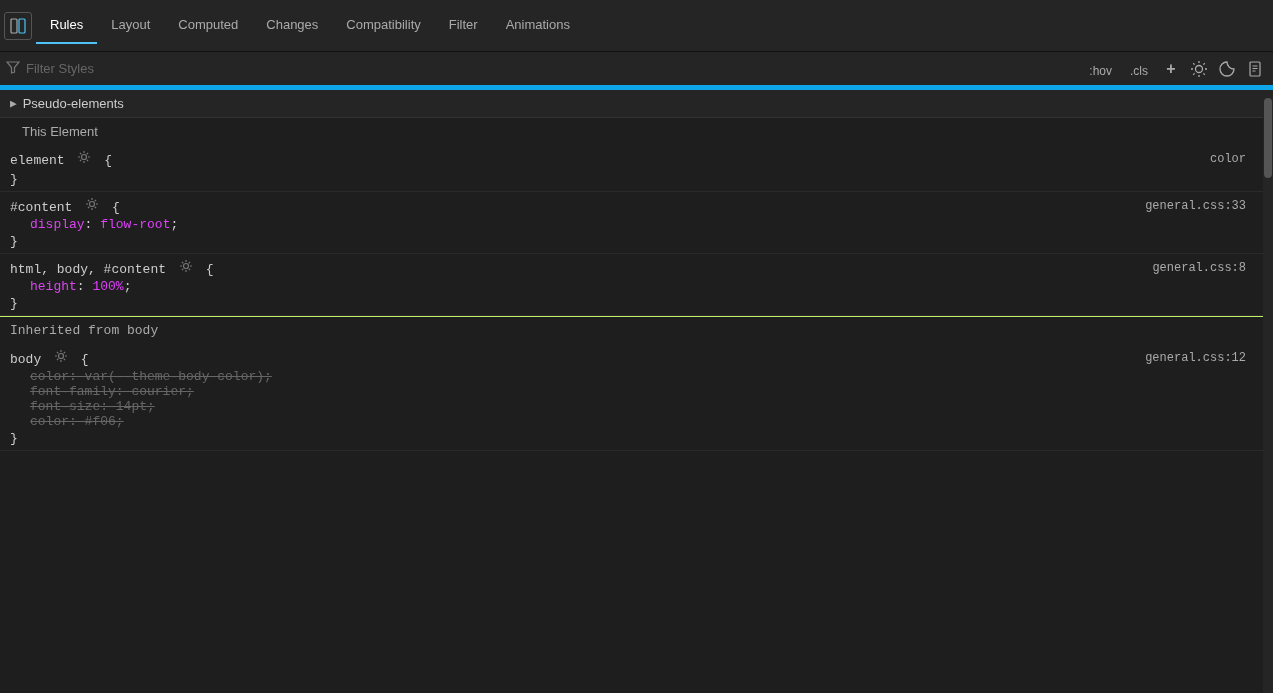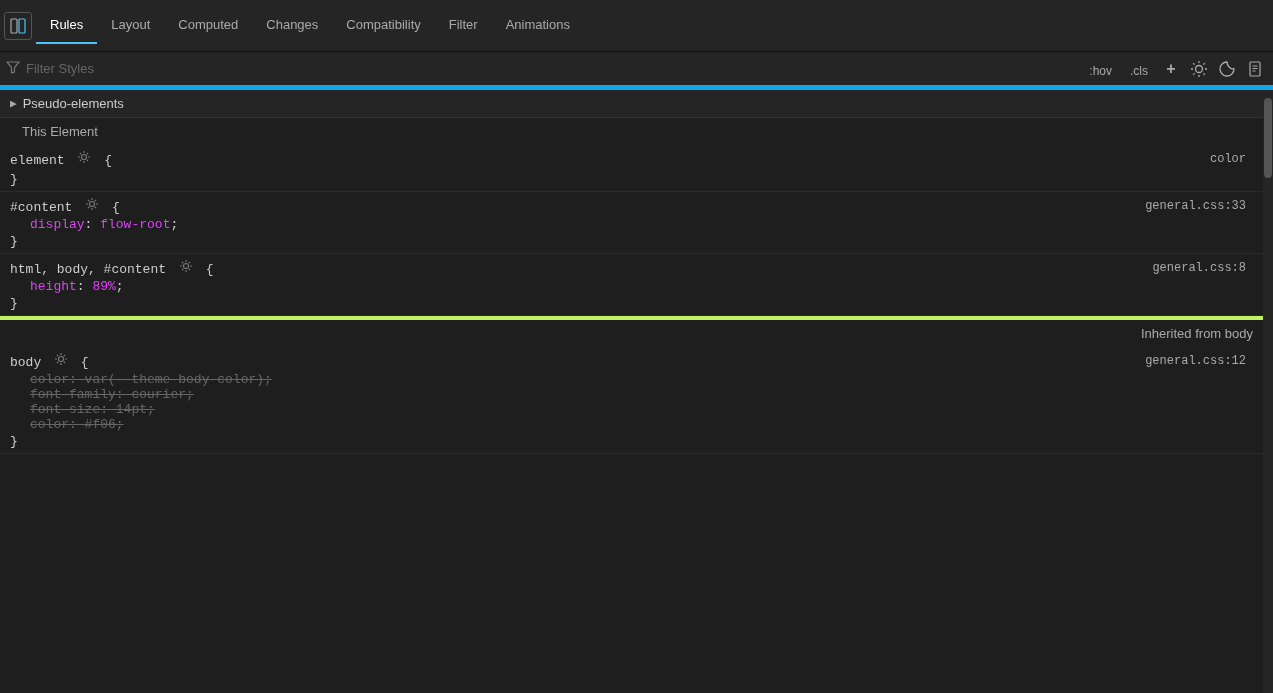--- a/index.html
+++ b/index.html
@@ -246,25 +246,24 @@
 
     
     .prop-struck {
       text-decoration: line-through;
       color: #666;
     }
 
     .inherited-label {
       padding: 6px 10px;
       color: #aaa;
-      font-family: Liberation Sans, sans-serif;
+      font-family: Liberation Mono, monospace;
       font-size: 13px;
       background: #1e1e1e;
-      border-top: 4px solid #bef264;
-      text-align: right;
+      border-top: 1px solid #bef264;
     }
   </style>
 </head>
 <body>
 
 <div class="tab-bar">
   <div class="panel-toggle">
     <svg width="16" height="16" viewBox="0 0 16 16" fill="none" xmlns="http://www.w3.org/2000/svg">
       <rect x="1" y="1" width="6" height="14" rx="1" stroke="#aaa" stroke-width="1.2" fill="none"></rect>
       <rect x="9" y="1" width="6" height="14" rx="1" stroke="#4fc3f7" stroke-width="1.2" fill="none"></rect>
@@ -388,21 +387,21 @@
           html, body, #content&nbsp;<span class="rule-gear">
             <svg width="14" height="14" viewBox="0 0 14 14" fill="none">
               <circle cx="7" cy="7" r="2.5" stroke="#777" stroke-width="1.2" fill="none"></circle>
               <path d="M7 1v2M7 11v2M1 7h2M11 7h2M2.93 2.93l1.41 1.41M9.66 9.66l1.41 1.41M11.07 2.93l-1.41 1.41M4.34 9.66l-1.41 1.41" stroke="#777" stroke-width="1.2"></path>
             </svg>
           </span> {
         </span>
         <span class="rule-source">general.css:8</span>
       </div>
       <div class="rule-body">
-        <span class="prop-name">height</span>:&nbsp;<span class="prop-value-pink">89%</span>;
+        <span class="prop-name">height</span>:&nbsp;<span class="prop-value-pink">100%</span>;
       </div>
       <div class="rule-close">}</div>
     </div>
 
     <div class="inherited-label">
       <span>Inherited from body</span>
     </div>
 
     <div class="rule-block">
       <div class="rule-header">

